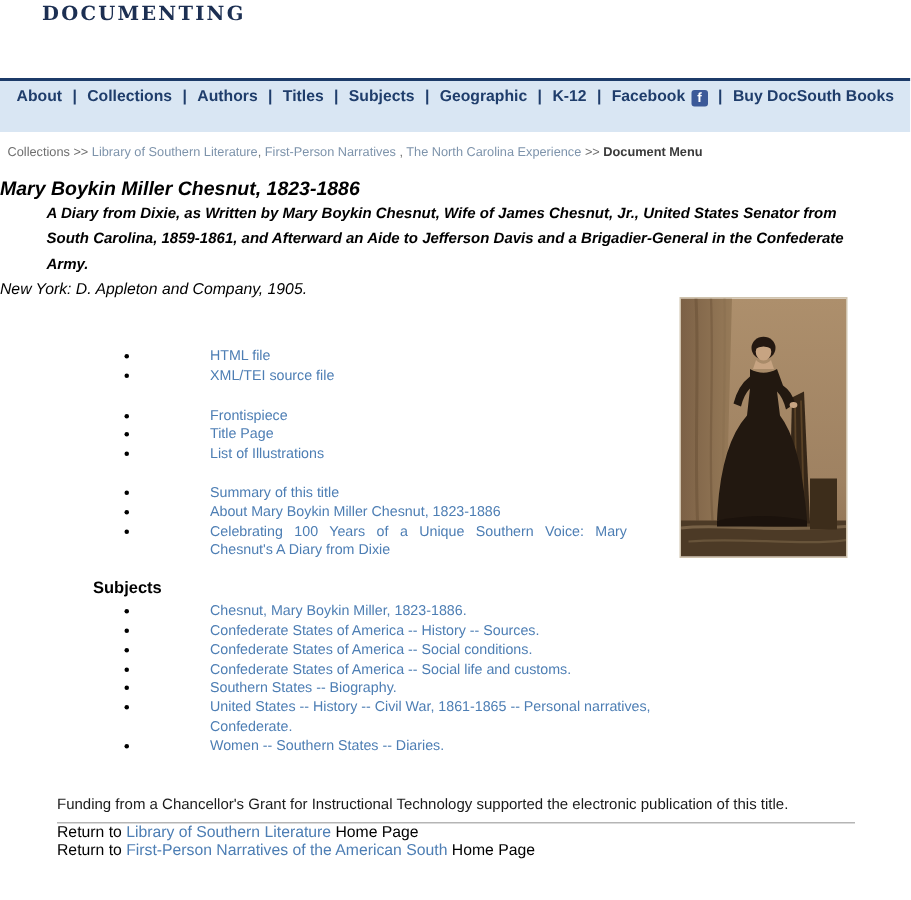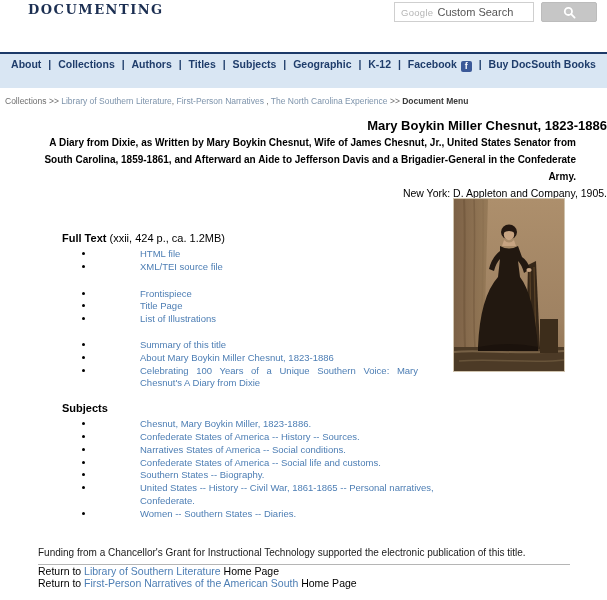--- a/index.html
+++ b/index.html
@@ -25,21 +25,21 @@
   .nav-item { color:#1f3d6b; cursor:pointer; }
   .nav-sep { color:#1f3d6b; font-weight:bold; margin:0 4px; }
   .fb-icon { display:inline-block; width:11px; height:11px; background:#3b5998; color:#fff; font-size:9px; font-weight:bold; line-height:11px; text-align:center; border-radius:2px; margin-left:4px; vertical-align:-1px; cursor:pointer; }
 
   
   .breadcrumb { margin:8px 0 0 5px; font-size:8.5px; color:#6e6e6e; }
   .crumb-link { color:#7d93ab; cursor:pointer; }
   .crumb-current { color:#3a3a3a; font-weight:bold; }
 
   
-  .titleblock { margin-top:11px; text-align:right; }
+  .titleblock { margin-top:11px; text-align:left;font-style:italic; }
   .title-author { font-size:13px; font-weight:bold; line-height:17px; }
   .title-book { font-size:10px; font-weight:bold; line-height:17px; width:545px; margin:0 auto; }
   .title-publisher { font-size:10.5px; line-height:15px; margin-top:1px; }
 
   
   .content { margin-top:31px; margin-left:62px; }
   .section { margin-bottom:13px; width:356px; }
   .section h3 { font-size:11px; font-weight:bold; line-height:13px; }
   .h-suffix { font-weight:normal; }
   .section ul { margin-top:3px; padding-left:33px; }
@@ -62,47 +62,34 @@
 </style>
 </head>
 <body>
 
 <div class="page">
 
   <div class="header">
     <div class="logo">
       <div class="logo-top">DOCUMENTING</div>
     </div>
-    <div class="search-area">
-      <div class="search-box">
-        <span class="search-brand">Google</span>
-        <span class="search-placeholder">Custom Search</span>
-      </div>
-      <div class="search-btn">
-        <svg width="13" height="13" viewBox="0 0 13 13">
-          <circle cx="5.4" cy="5.4" r="3.6" fill="none" stroke="#ffffff" stroke-width="1.8"></circle>
-          <line x1="8.2" y1="8.2" x2="11.6" y2="11.6" stroke="#ffffff" stroke-width="1.8" stroke-linecap="round"></line>
-        </svg>
-      </div>
-    </div>
   </div>
 
   <div class="main-nav"><span class="nav-item">About</span><span class="nav-sep"> | </span><span class="nav-item">Collections</span><span class="nav-sep"> | </span><span class="nav-item">Authors</span><span class="nav-sep"> | </span><span class="nav-item">Titles</span><span class="nav-sep"> | </span><span class="nav-item">Subjects</span><span class="nav-sep"> | </span><span class="nav-item">Geographic</span><span class="nav-sep"> | </span><span class="nav-item">K-12</span><span class="nav-sep"> | </span><span class="nav-item">Facebook</span><span class="fb-icon">f</span><span class="nav-sep"> | </span><span class="nav-item">Buy DocSouth Books</span></div>
 
   <div class="breadcrumb"><span class="crumb-text">Collections</span><span class="crumb-text"> &gt;&gt; </span><span class="crumb-link">Library of Southern Literature</span><span class="crumb-text">, </span><span class="crumb-link">First-Person Narratives</span><span class="crumb-text"> , </span><span class="crumb-link">The North Carolina Experience</span><span class="crumb-text"> &gt;&gt; </span><span class="crumb-current">Document Menu</span></div>
 
   <div class="titleblock">
     <div class="title-author">Mary Boykin Miller Chesnut, 1823-1886</div>
     <div class="title-book">A Diary from Dixie, as Written by Mary Boykin Chesnut, Wife of James Chesnut, Jr., United States Senator from South Carolina, 1859-1861, and Afterward an Aide to Jefferson Davis and a Brigadier-General in the Confederate Army.</div>
     <div class="title-publisher">New York: D. Appleton and Company, 1905.</div>
   </div>
 
   <div class="content" id="sections">
       <div class="section section-full-text">
-        <h3><span class="h-label">Full Text</span><span class="h-suffix"> (xxii, 424 p., ca. 1.2MB)</span></h3>
         <ul>
           <li><a class="link">HTML file</a></li>
           <li><a class="link">XML/TEI source file</a></li>
         </ul>
       </div>
       <div class="section section-illustrations">
         <ul>
           <li><a class="link">Frontispiece</a></li>
           <li><a class="link">Title Page</a></li>
           <li><a class="link">List of Illustrations</a></li>
@@ -113,21 +100,21 @@
           <li><a class="link">Summary of this title</a></li>
           <li><a class="link">About Mary Boykin Miller Chesnut, 1823-1886</a></li>
           <li><a class="link">Celebrating 100 Years of a Unique Southern Voice: Mary Chesnut's A Diary from Dixie</a></li>
         </ul>
       </div>
       <div class="section section-subjects">
         <h3><span class="h-label">Subjects</span></h3>
         <ul>
           <li><a class="link">Chesnut, Mary Boykin Miller, 1823-1886.</a></li>
           <li><a class="link">Confederate States of America -- History -- Sources.</a></li>
-          <li><a class="link">Narratives States of America -- Social conditions.</a></li>
+          <li><a class="link">Confederate States of America -- Social conditions.</a></li>
           <li><a class="link">Confederate States of America -- Social life and customs.</a></li>
           <li><a class="link">Southern States -- Biography.</a></li>
           <li><a class="link">United States -- History -- Civil War, 1861-1865 -- Personal narratives, Confederate.</a></li>
           <li><a class="link">Women -- Southern States -- Diaries.</a></li>
         </ul>
       </div>
     </div>
 
   <div class="portrait">
     <svg width="110" height="172" viewBox="0 0 110 172" role="img" aria-label="Sepia photograph of Mary Boykin Chesnut standing in a dark dress beside a chair">

